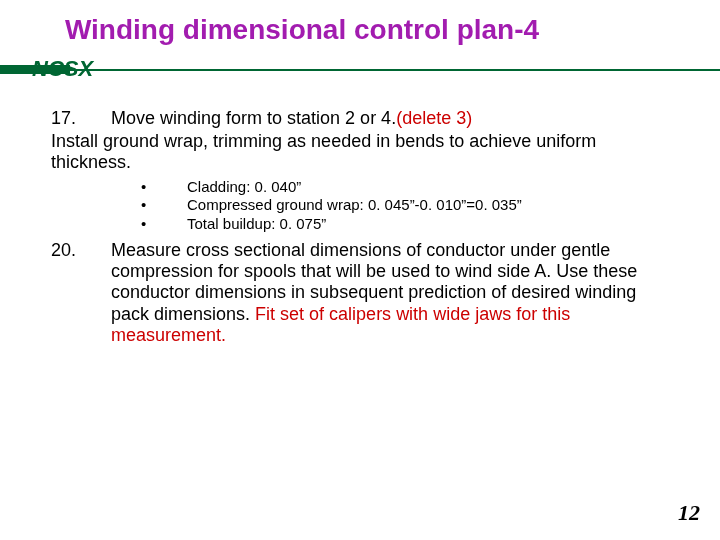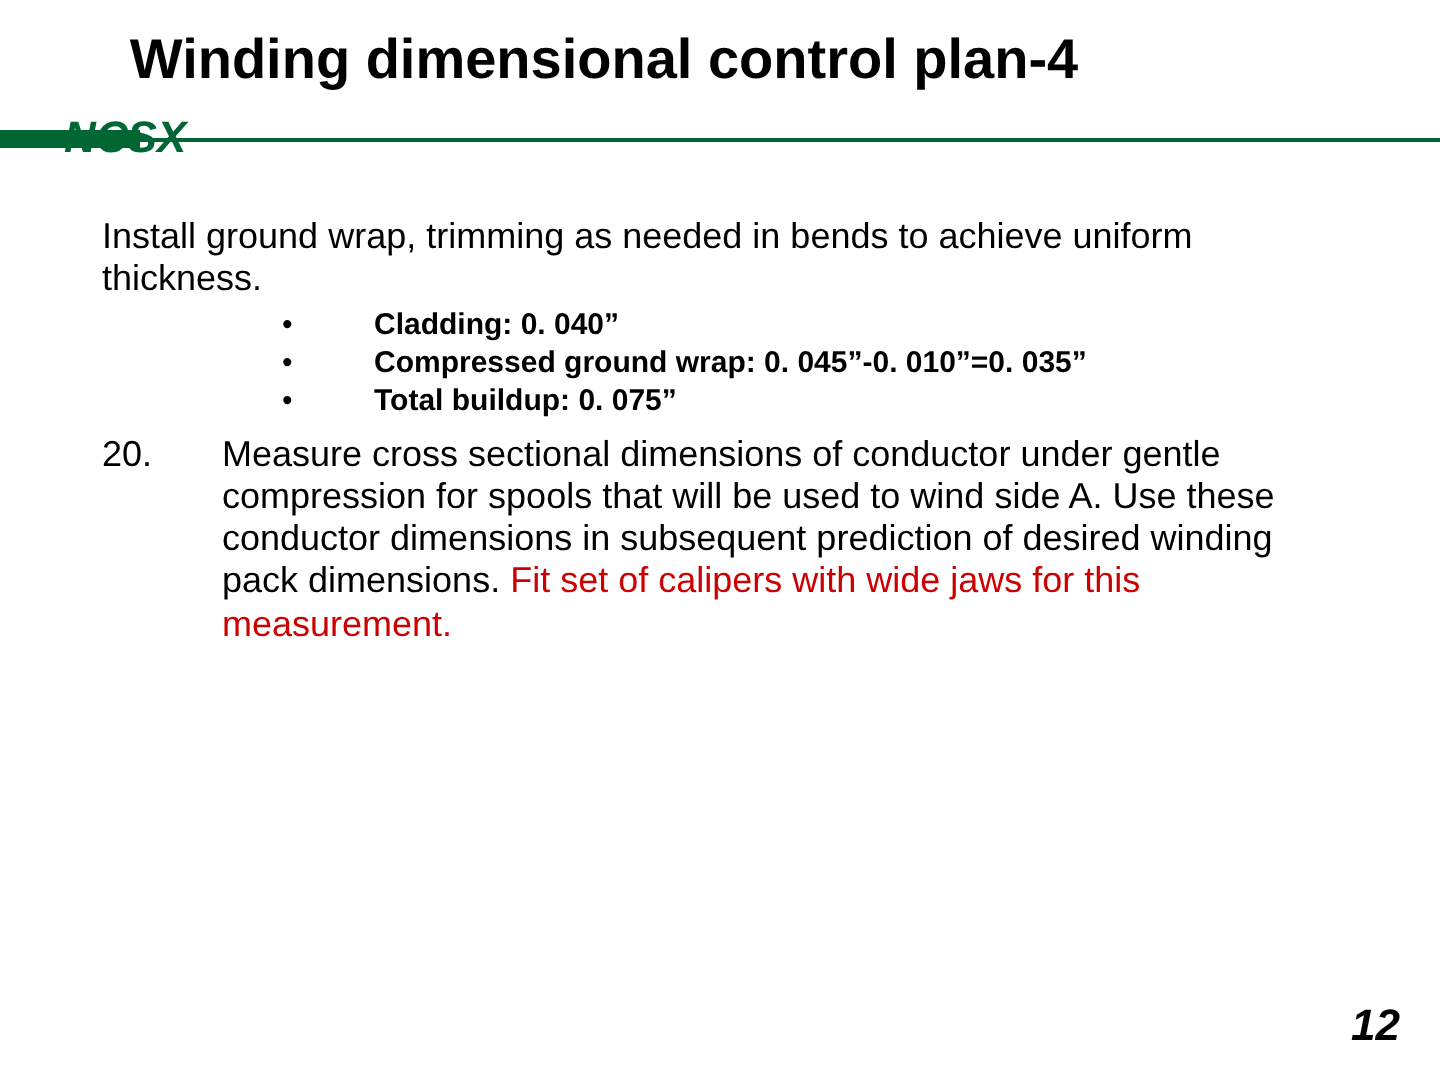--- a/index.html
+++ b/index.html
@@ -20,21 +20,21 @@
     box-sizing: border-box;
   }
   .title {
     position: absolute;
     top: 14px;
     left: 0;
     width: 604px;
     text-align: center;
     font-size: 28px;
     font-weight: bold;
-    color: #000000;
+    color: #a21caf;
   }
   .rule-group {
     position: absolute;
     top: 56px;
     left: 0;
     width: 720px;
   }
   .rule-bar {
     position: absolute;
     left: 0;
@@ -95,47 +95,53 @@
   .sub-item {
     display: flex;
     line-height: 1.25;
   }
   .sub-bullet {
     width: 46px;
     flex: 0 0 46px;
   }
   .sub-body {
     flex: 1;
-    font-weight: bold;
   }
   .page-number {
     position: absolute;
     bottom: 14px;
     right: 20px;
     font-size: 22px;
     font-weight: bold;
     font-style: italic;
     color: #000;
+    font-family: Liberation Serif, serif;
   }
 </style>
 </head>
 <body>
 
 <div class="slide">
 
   <div class="title">Winding dimensional control plan-4</div>
 
   <div class="rule-group">
     <div class="rule-bar"></div>
     <div class="rule-line"></div>
     <div class="logo">NCSX</div>
   </div>
 
   <div class="content">
 
+    <div class="num-item">
+      <div class="num">17.</div>
+      <div class="num-body">
+        <span>Move winding form to station 2 or 4.</span><span class="edit">(delete 3)</span>
+      </div>
+    </div>
 
     <div class="num-item">
       <div class="num-body">
         <span>Install ground wrap, trimming as needed in bends to achieve uniform thickness.</span>
       </div>
     </div>
 
 
     <div class="sublist">
       <div class="sub-item">

